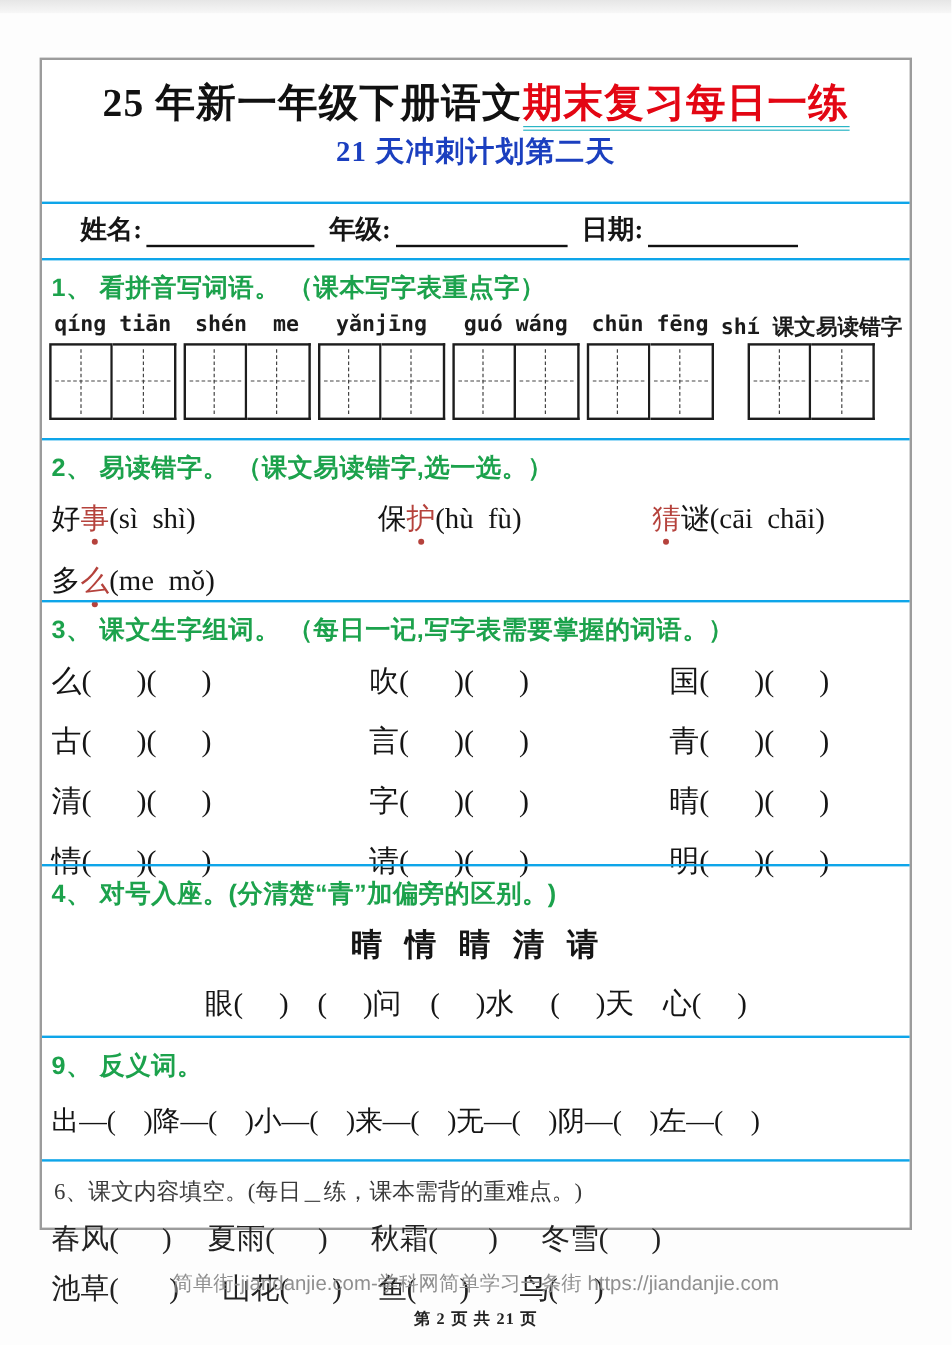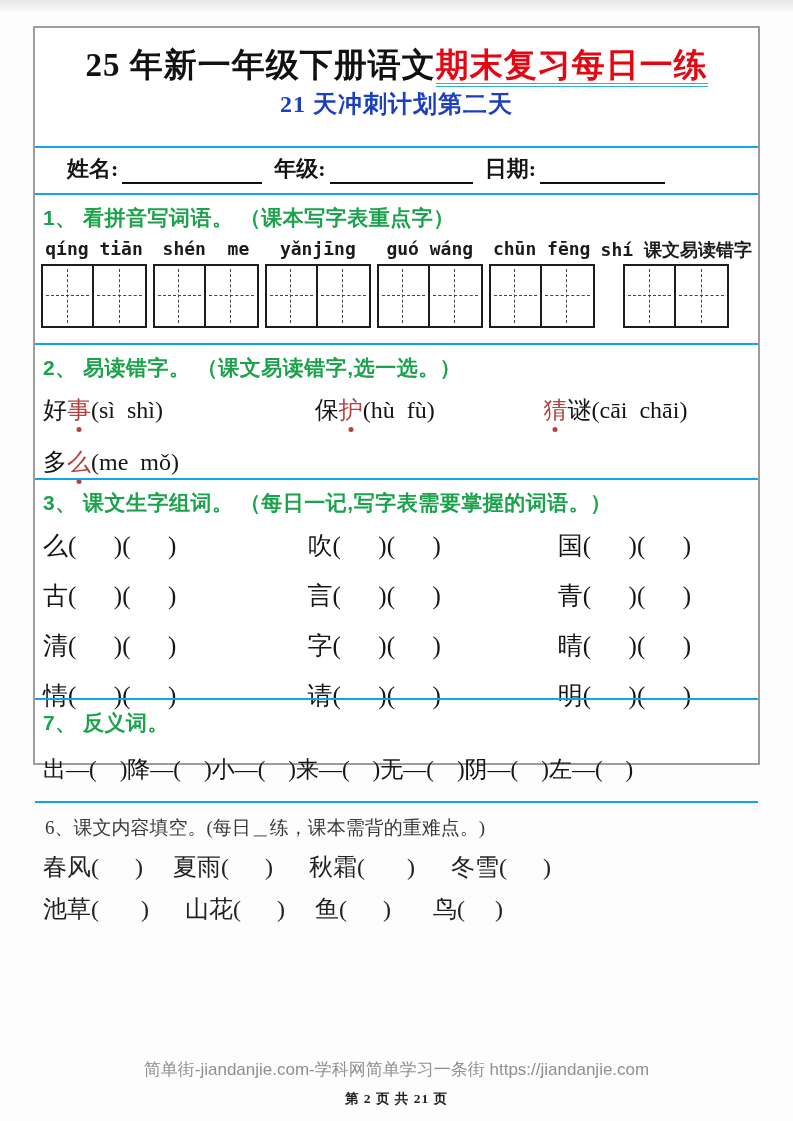--- a/index.html
+++ b/index.html
@@ -15,21 +15,21 @@
     background:#fdfdfd;
     font-family:var(--serif);
     color:#151515;
     overflow:hidden;
   }
   .scan-strip{
     position:absolute; top:0; left:0; width:100%; height:11px;
     background:linear-gradient(to bottom,#e6e6e6,#f7f7f7);
   }
   .sheet{
-    position:absolute; left:33px; top:26px; width:727px; height:739px;
+    position:absolute; left:33px; top:48px; width:727px; height:977px;
     border:2px solid #9c9c9c;
     background:#fff;
   }
   .row{ width:100%; border-top:2px solid #0ea5e9; position:relative; }
   .row:first-child{ border-top:none; }
 
   
   .row-header{ height:118px; text-align:center; padding-top:14px; }
   .main-title{
     font-family:var(--serif); font-weight:900; font-size:33px;
@@ -233,23 +233,28 @@
         <div class="s3-item">青(      )(      )</div>
         <div class="s3-item">清(      )(      )</div>
         <div class="s3-item">字(      )(      )</div>
         <div class="s3-item">晴(      )(      )</div>
         <div class="s3-item">情(      )(      )</div>
         <div class="s3-item">请(      )(      )</div>
         <div class="s3-item">明(      )(      )</div>
       </div>
     </div>
 
+    <div class="row row-s4">
+      <div class="sec-heading">4、 对号入座。(分清楚“青”加偏旁的区别。)</div>
+      <div class="word-bank">晴  情  睛  清  请</div>
+      <div class="s4-line">眼(     )    (     )问    (     )水     (     )天    心(     )</div>
+    </div>
 
     <div class="row row-s5">
-      <div class="sec-heading">7、 反义词。</div>
+      <div class="sec-heading">9、 反义词。</div>
       <div class="s5-line">出—(    )降—(    )小—(    )来—(    )无—(    )阴—(    )左—(    )</div>
     </div>
 
     <div class="row row-s6">
       <div class="s6-heading">6、课文内容填空。(每日＿练，课本需背的重难点。)</div>
       <div class="s6-line">春风(      )     夏雨(      )      秋霜(       )      冬雪(      )</div>
       <div class="s6-line">池草(       )      山花(      )     鱼(      )       鸟(     )</div>
     </div>
 
   </div>

